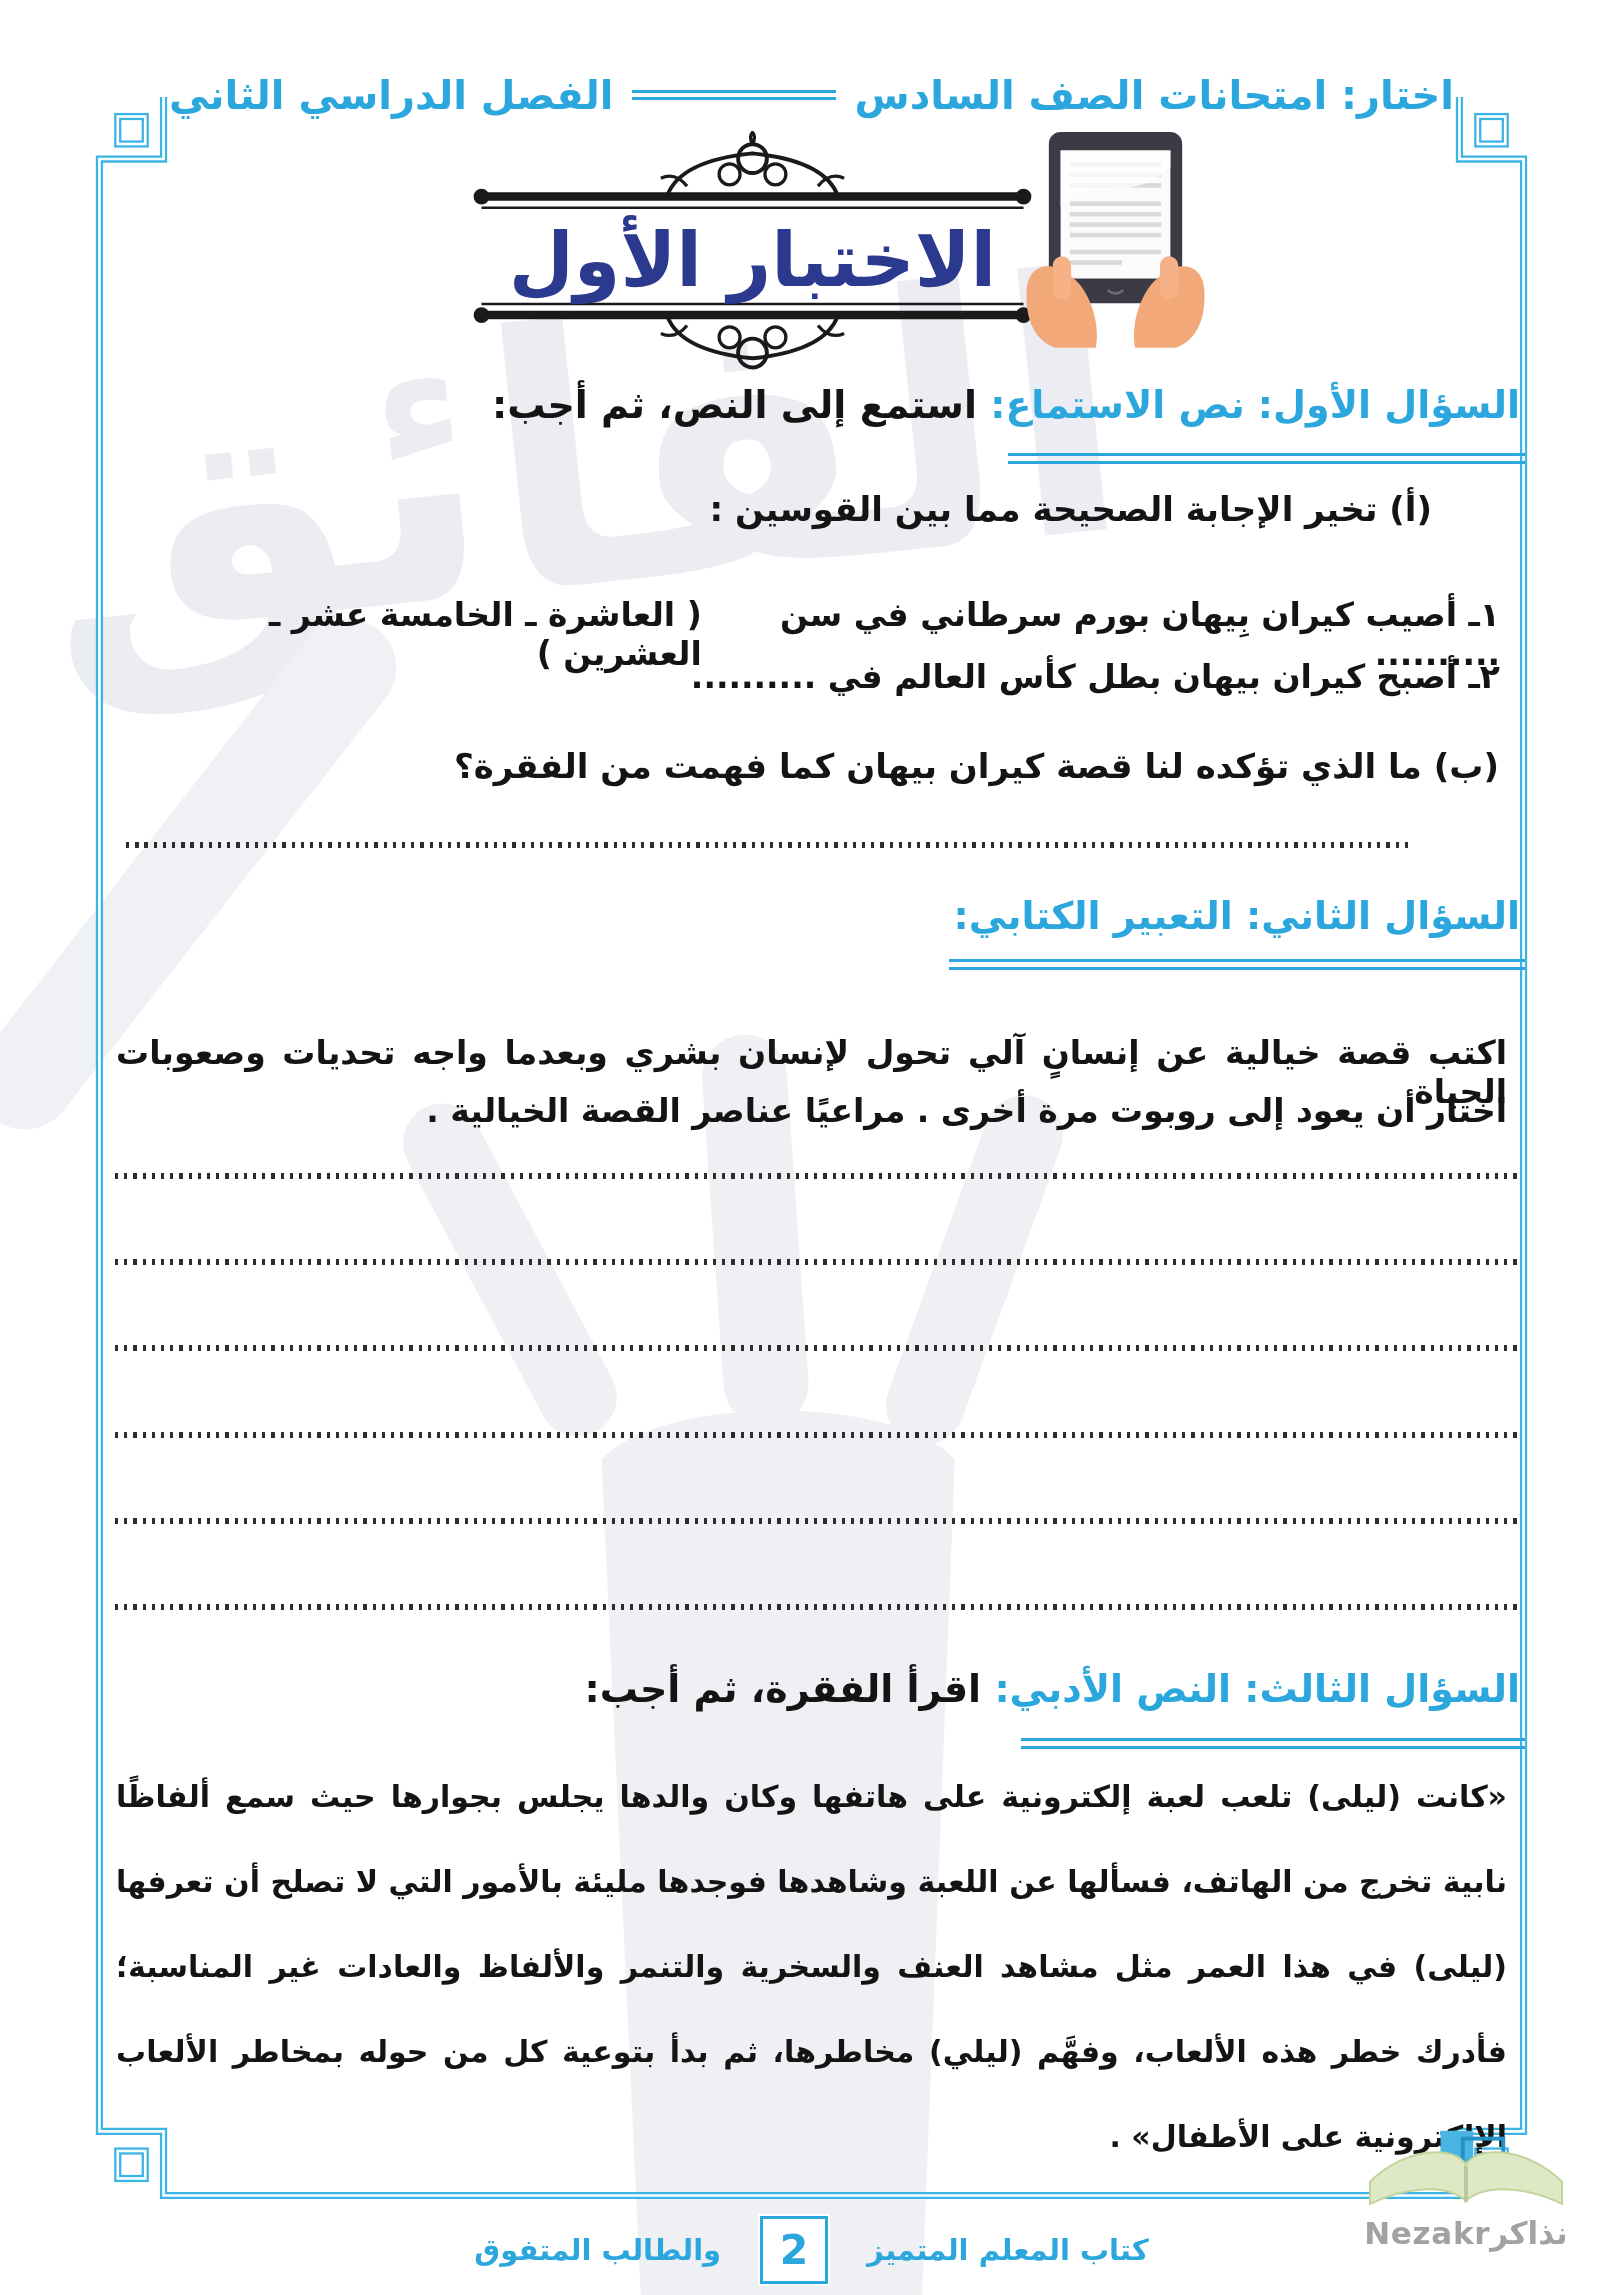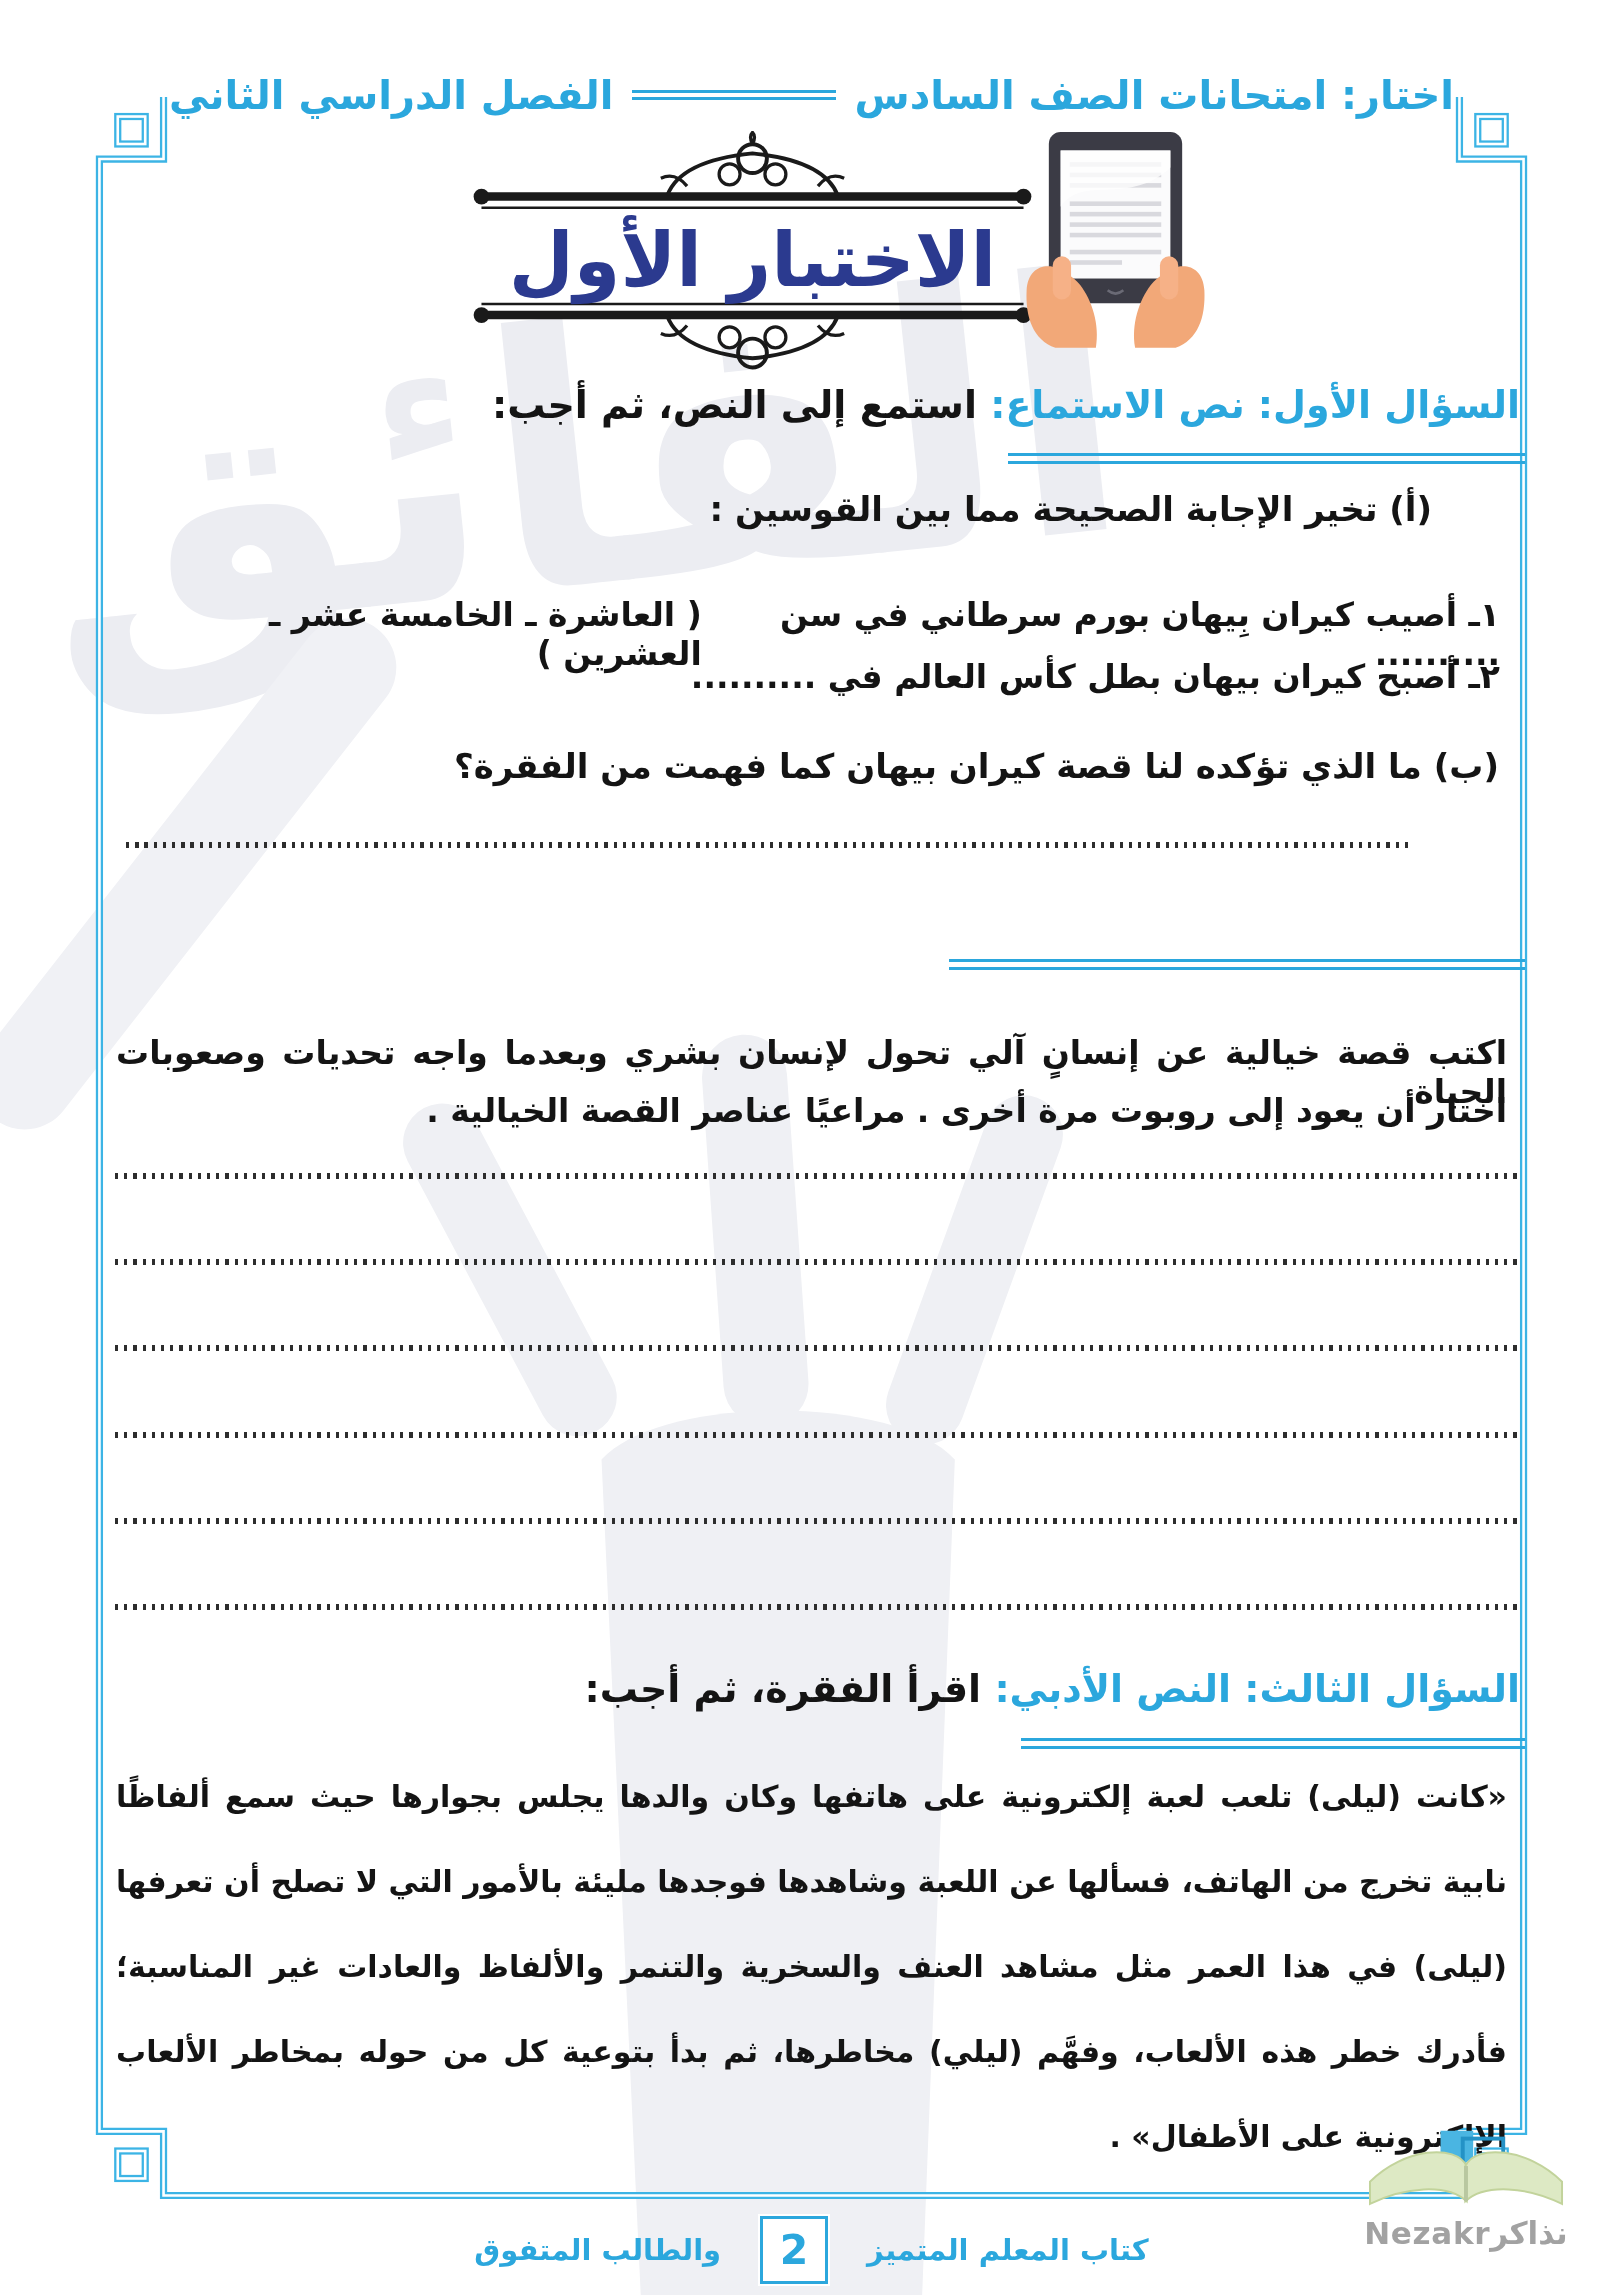--- a/index.html
+++ b/index.html
@@ -169,20 +169,23 @@
   </div>
 
   <div class="mcq-row" style="top:657px;">
     <span style="order:1;">٢ـ أصبح كيران بيهان بطل كأس العالم في ..........</span>
   </div>
 
   <div class="body-line nowrap" style="top:746px;right:124px;font-size:34px;">(ب) ما الذي تؤكده لنا قصة كيران بيهان كما فهمت من الفقرة؟</div>
 
   <div class="dotline" style="top:842px;left:126px;width:1284px;"></div>
 
+  <div class="qhead cyan" style="top:894px;">
+    <span>السؤال الثاني: التعبير الكتابي:</span>
+  </div>
   <div class="heading-underline" style="top:959px;left:949px;width:576px;"></div>
 
   <div class="body-line just" style="top:1033px;">اكتب قصة خيالية عن إنسانٍ آلي تحول لإنسان بشري وبعدما واجه تحديات وصعوبات الحياة</div>
   <div class="body-line nowrap" style="top:1091px;right:116px;margin-left:48px;">اختار أن يعود إلى روبوت مرة أخرى . مراعيًا عناصر القصة الخيالية .</div>
 
   <div class="dotline" style="top:1173px;left:115px;width:1407px;"></div>
   <div class="dotline" style="top:1259px;left:115px;width:1407px;"></div>
   <div class="dotline" style="top:1345px;left:115px;width:1407px;"></div>
   <div class="dotline" style="top:1432px;left:115px;width:1407px;"></div>
   <div class="dotline" style="top:1518px;left:115px;width:1407px;"></div>

